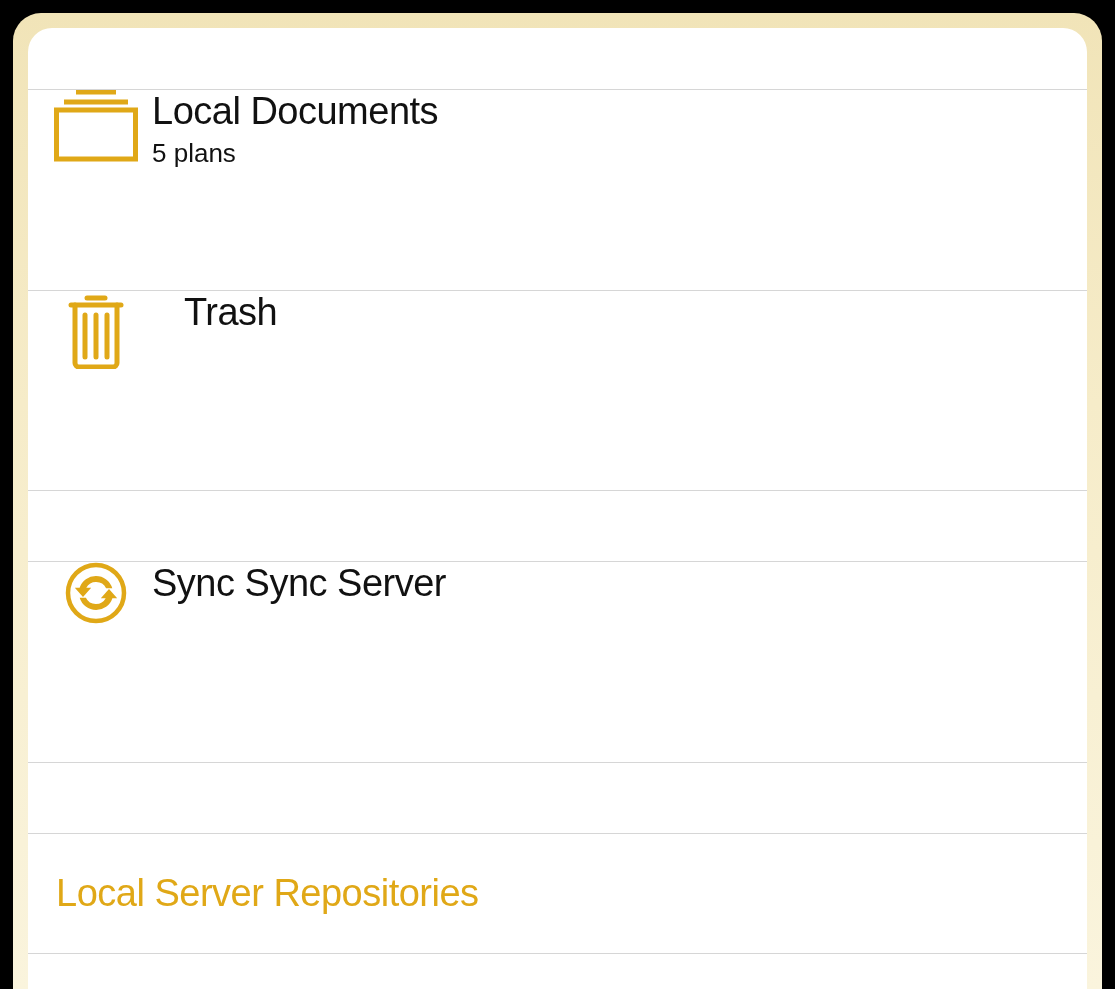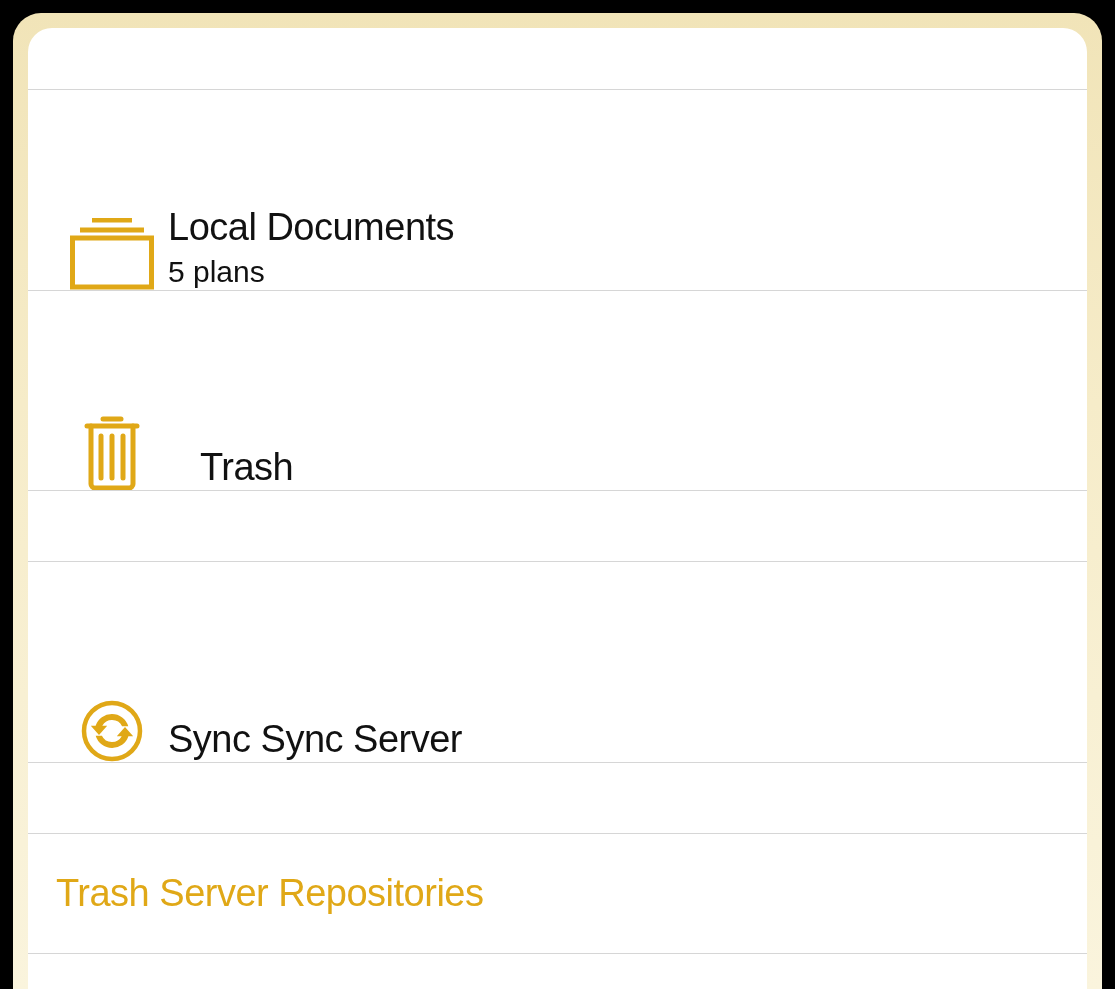--- a/index.html
+++ b/index.html
@@ -33,22 +33,22 @@
     .header {
       height: 62px;
       border-bottom: 1px solid #d6d6d6;
     }
 
     .section {
       border-bottom: 1px solid #d6d6d6;
     }
     .row {
       display: flex;
-      align-items: flex-end;
-      padding: 0 28px;
+      align-items: flex-start;
+      padding: 0 12px;
     }
     .icon-col {
       width: 112px;
       display: flex;
       justify-content: center;
       align-items: center;
     }
     .text-col {
       flex: 1;
       display: flex;
@@ -57,21 +57,21 @@
     }
     .title {
       font-size: 38px;
       line-height: 1.15;
       color: #111;
       font-weight: 400;
       letter-spacing: -0.5px;
     }
     .subtitle {
       margin-top: 4px;
-      font-size: 30px;
+      font-size: 26px;
       line-height: 1.2;
       color: #111;
       font-weight: 400;
     }
     
     .row.local { height: 200px; }
     .row.trash { height: 199px; gap: 32px; }
     .row.sync  { height: 200px; }
     .spacer    { height: 71px; border-bottom: 1px solid #d6d6d6; }
     .spacer2   { height: 71px; border-bottom: 1px solid #d6d6d6; }
@@ -163,17 +163,17 @@
         </div>
         <div class="text-col">
           <div class="title">Sync Sync Server</div>
         </div>
       </div>
     </div>
 
     <div class="spacer2"></div>
 
     <div class="link-row">
-      <span class="link-text">Trash Server Repositories</span>
+      <span class="link-text">Local Server Repositories</span>
     </div>
 
   </div>
 </div>
 
 </body></html>

